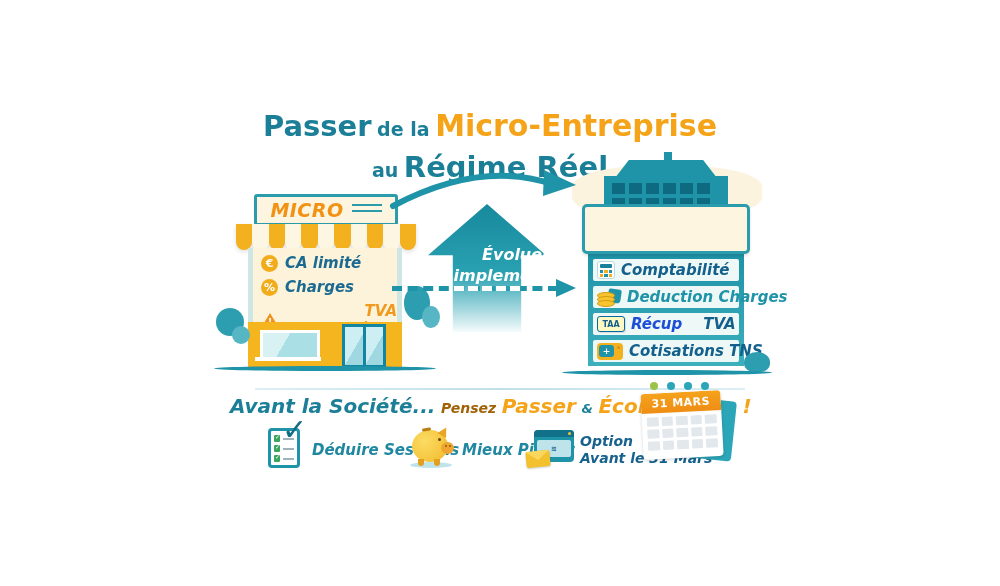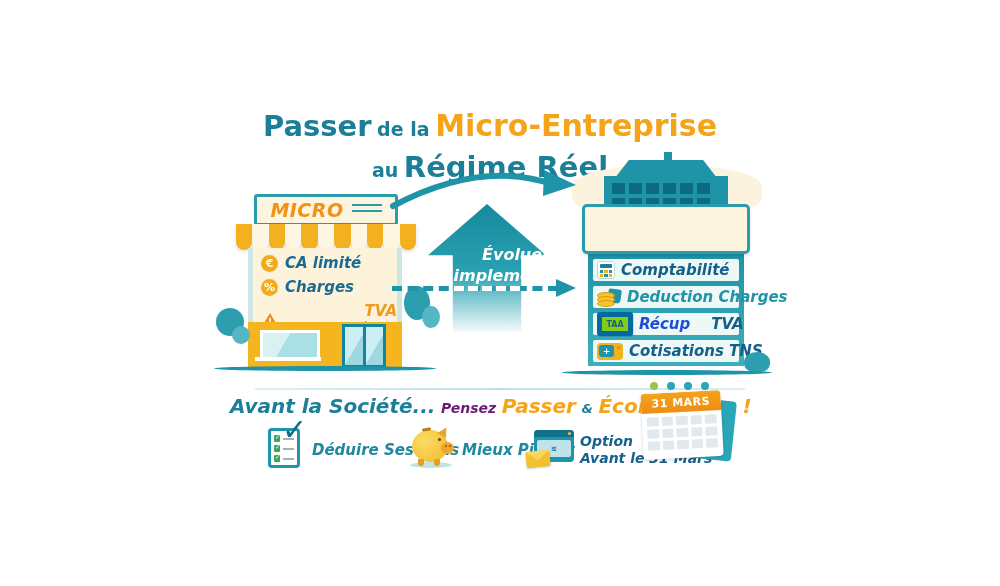--- a/index.html
+++ b/index.html
@@ -91,38 +91,38 @@
   .calc{width:18px;height:18px;background:#fff;border:1px solid #b7dde2;border-radius:3px;
         padding:2px;box-sizing:border-box;flex:0 0 18px;}
   .calc-screen{height:4px;background:#17809a;border-radius:1px;margin-bottom:2px;}
   .calc-keys{display:grid;grid-template-columns:repeat(3,1fr);gap:1px;}
   .k{height:3px;} .k.y{background:#f2b01f;} .k.t{background:#1f93a7;}
   .coins{position:relative;width:24px;height:19px;flex:0 0 24px;}
   .bucket{position:absolute;right:0;top:1px;width:13px;height:14px;background:#1f93a7;
           border-radius:2px 2px 4px 4px;transform:rotate(8deg);}
   .coin{position:absolute;left:0;width:16px;height:5px;background:#f6c52d;border:1px solid #d89b15;border-radius:50%;}
   .coin.c1{bottom:0;} .coin.c2{bottom:4px;} .coin.c3{bottom:8px;}
-  .tag{width:26px;height:14px;background:#84cc16;border:5px solid #0369a1;border-radius:3px;
+  .tag{width:26px;height:14px;background:#fef9c3;border:1px solid #0369a1;border-radius:3px;
        box-shadow:1px 1px 0 rgba(0,0,0,.1);font-size:8px;font-weight:bold;color:#14608c;
        display:flex;align-items:center;justify-content:center;flex:0 0 26px;font-style:normal;}
   .wallet{position:relative;width:26px;height:17px;background:#f2b21f;border-radius:4px;flex:0 0 26px;}
   .wallet-card{position:absolute;left:2px;top:2px;width:15px;height:12px;background:#1f93a7;
                border-radius:3px;color:#fff;font-size:9px;font-weight:bold;display:flex;
                align-items:center;justify-content:center;font-style:normal;}
   .wallet-dot{position:absolute;right:3px;top:3px;width:3px;height:3px;border-radius:50%;background:#e08c12;}
 
   
   .divider{position:absolute;left:255px;top:388px;width:490px;height:2px;
            background:linear-gradient(90deg,#ddeff4,#bfe0ea,#ddeff4);}
 
   
   .foot-head{position:absolute;left:230px;top:394px;width:440px;text-align:center;
              font-style:italic;font-weight:bold;white-space:nowrap;}
   .fh-teal-big{font-size:20px;color:#1b7f98;margin-top:31px;}
-  .fh-teal-sm{font-size:14px;color:#701a75;}
+  .fh-teal-sm{font-size:14px;color:#a16207;}
   .fh-orange{font-size:20px;color:#f5a318;}
   .fh-amp{font-size:13px;color:#1b7f98;}
 
   .flabel{position:absolute;font-size:15px;font-weight:bold;font-style:italic;color:#1f87a0;white-space:nowrap;}
   .flabel.navy{color:#16618d;font-size:14px;line-height:17px;}
 
   
   .clip{position:absolute;left:268px;top:428px;width:32px;height:40px;background:#fff;
         border:3px solid #1f93a7;border-radius:4px;box-sizing:border-box;padding:4px 3px;}
   .clip-row{display:flex;align-items:center;gap:3px;margin-bottom:3px;}

